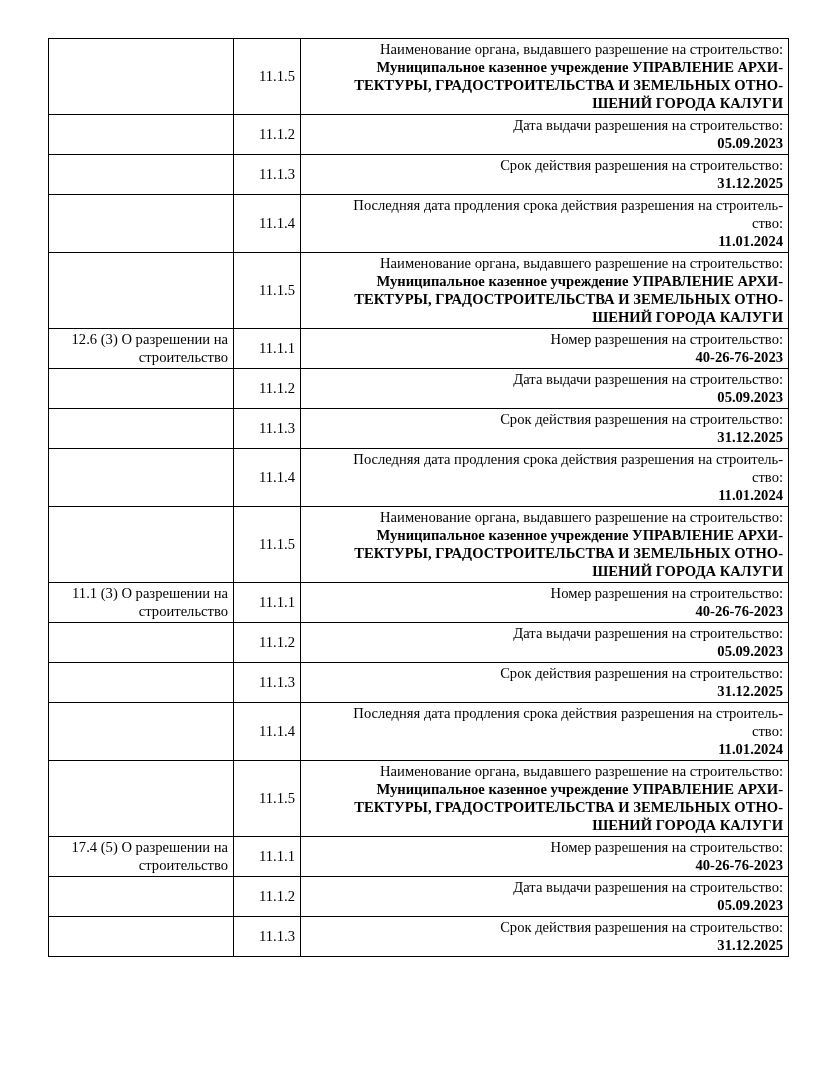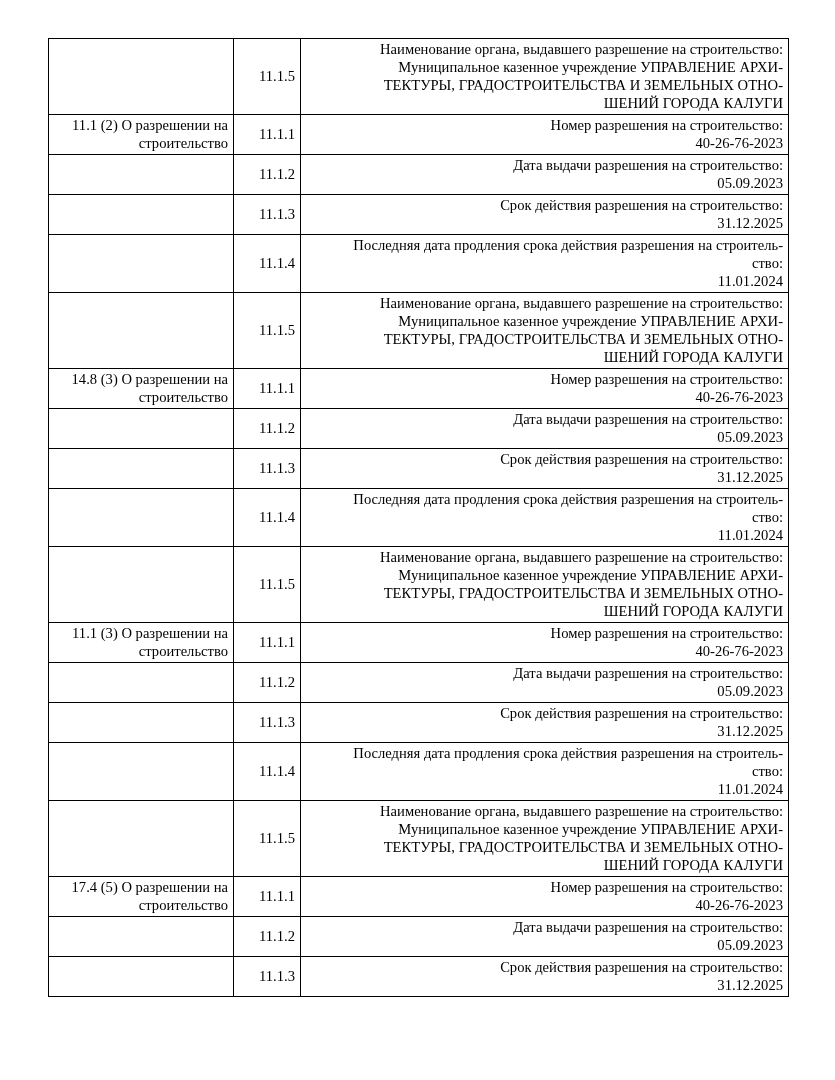--- a/index.html
+++ b/index.html
@@ -41,21 +41,21 @@
   }
   td.col-code {
     vertical-align: middle;
     padding-left: 3px;
   }
   .field-label {
     font-weight: normal;
     white-space: pre-line;
   }
   .field-value {
-    font-weight: normal;
+    font-weight: bold;
     white-space: pre-line;
   }
 </style>
 </head>
 <body>
 
 <div class="page">
   <table class="permits">
     <colgroup>
       <col style="width:185px">
@@ -67,29 +67,20 @@
     <td class="col-section"></td>
     <td class="col-code">11.1.5</td>
     <td class="col-content">
       <div class="field-label">Наименование органа, выдавшего разрешение на строительство:</div>
       <div class="field-value">Муниципальное казенное учреждение УПРАВЛЕНИЕ АРХИ-
 ТЕКТУРЫ, ГРАДОСТРОИТЕЛЬСТВА И ЗЕМЕЛЬНЫХ ОТНО-
 ШЕНИЙ ГОРОДА КАЛУГИ</div>
     </td>
   </tr>
         <tr>
-    <td class="col-section">11.1 (2) О разрешении на
-строительство</td>
-    <td class="col-code">11.1.1</td>
-    <td class="col-content">
-      <div class="field-label">Номер разрешения на строительство:</div>
-      <div class="field-value">40-26-76-2023</div>
-    </td>
-  </tr>
-        <tr>
     <td class="col-section"></td>
     <td class="col-code">11.1.2</td>
     <td class="col-content">
       <div class="field-label">Дата выдачи разрешения на строительство:</div>
       <div class="field-value">05.09.2023</div>
     </td>
   </tr>
         <tr>
     <td class="col-section"></td>
     <td class="col-code">11.1.3</td>
@@ -111,21 +102,21 @@
     <td class="col-section"></td>
     <td class="col-code">11.1.5</td>
     <td class="col-content">
       <div class="field-label">Наименование органа, выдавшего разрешение на строительство:</div>
       <div class="field-value">Муниципальное казенное учреждение УПРАВЛЕНИЕ АРХИ-
 ТЕКТУРЫ, ГРАДОСТРОИТЕЛЬСТВА И ЗЕМЕЛЬНЫХ ОТНО-
 ШЕНИЙ ГОРОДА КАЛУГИ</div>
     </td>
   </tr>
         <tr>
-    <td class="col-section">14.8 (3) О разрешении на
+    <td class="col-section">12.6 (3) О разрешении на
 строительство</td>
     <td class="col-code">11.1.1</td>
     <td class="col-content">
       <div class="field-label">Номер разрешения на строительство:</div>
       <div class="field-value">40-26-76-2023</div>
     </td>
   </tr>
         <tr>
     <td class="col-section"></td>
     <td class="col-code">11.1.2</td>

